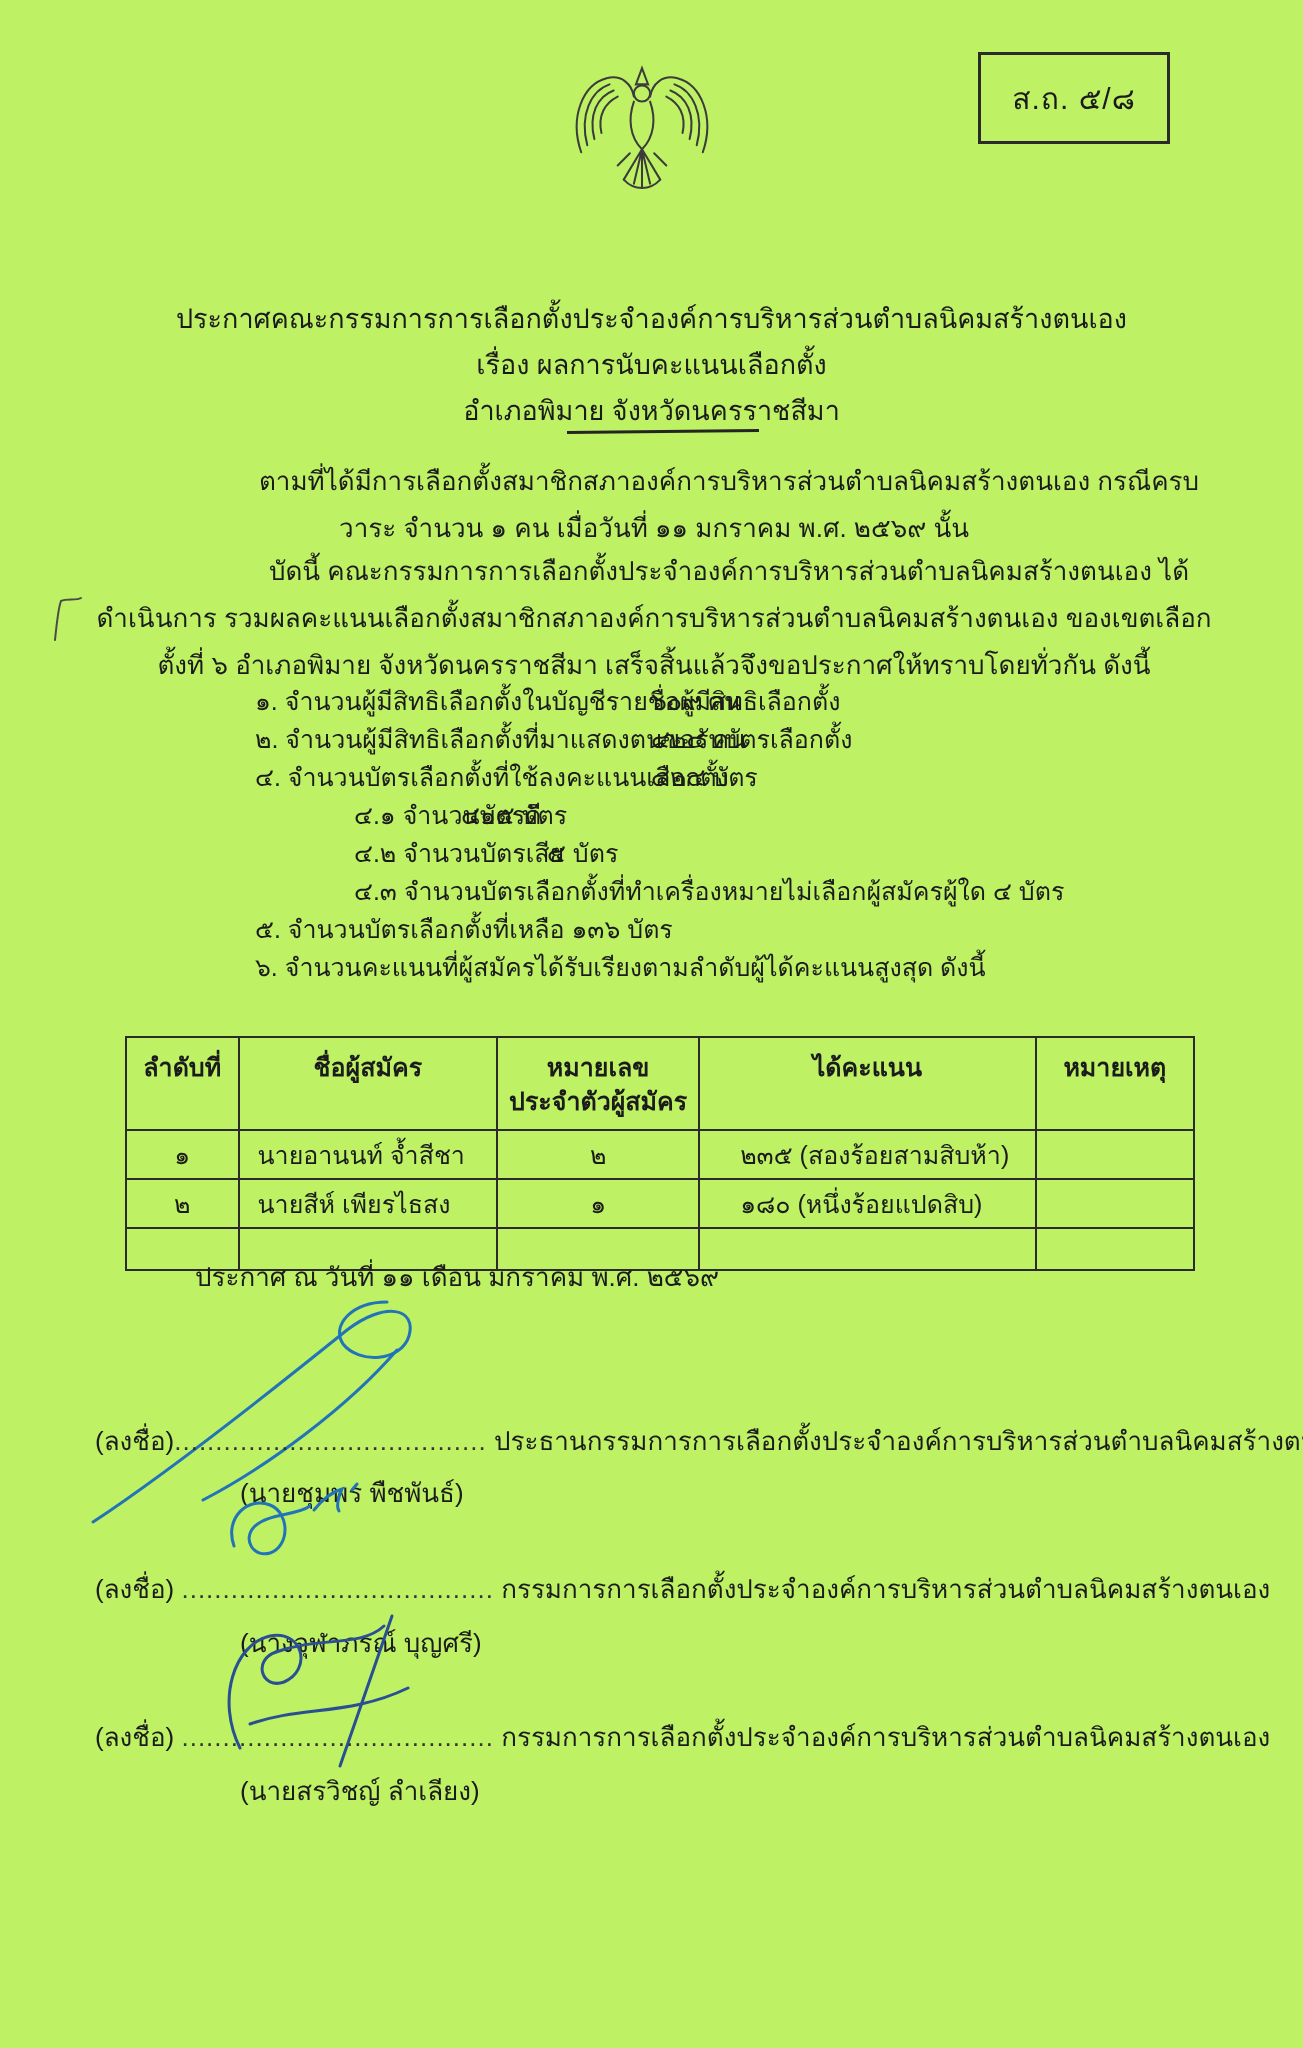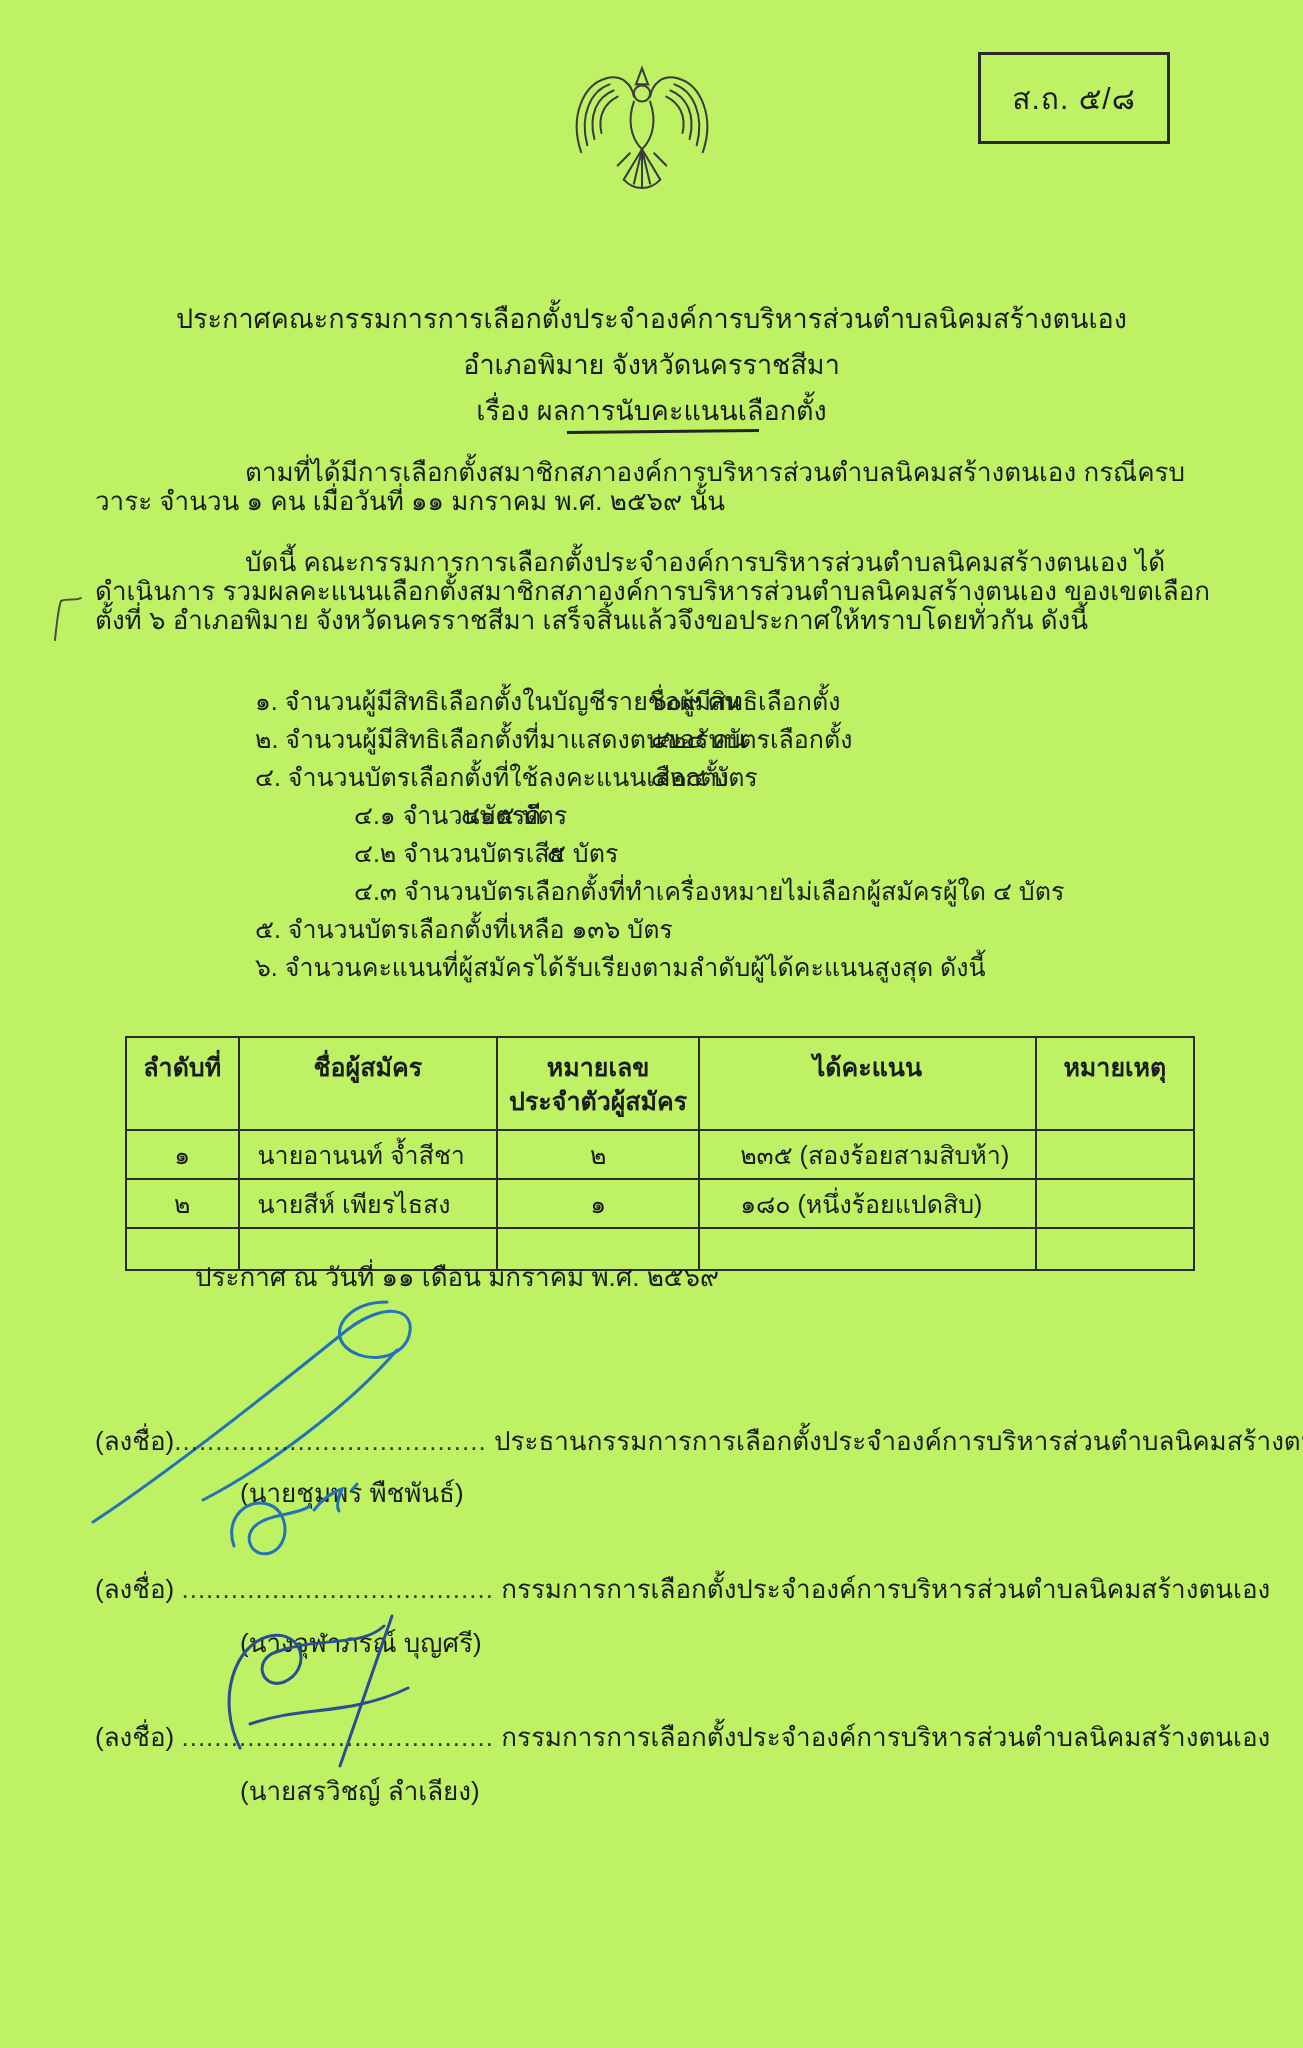--- a/index.html
+++ b/index.html
@@ -13,21 +13,21 @@
     position:absolute; left:978px; top:52px; width:186px; height:86px;
     border:3px solid #2b2b2b; display:flex; align-items:center; justify-content:center;
     font-size:30px; letter-spacing:1px;
   }
   .emblem { position:absolute; left:560px; top:56px; width:164px; height:152px; }
   .title-block {
     position:absolute; top:296px; left:0; width:100%;
     text-align:center; font-weight:normal; font-size:27px; line-height:46px;
   }
   .divider { position:absolute; left:567px; top:430px; width:192px; height:3px; background:#242424; transform:rotate(-0.6deg); }
-  .para { position:absolute; left:95px; width:1118px; font-size:26px; line-height:29px; text-align:left; }
+  .para { position:absolute; left:95px; width:1118px; font-size:26px; line-height:47px; text-align:center; }
   .para.p1 { top:458px; text-indent:150px; }
   .para.p2 { top:548px; text-indent:150px; }
   .counts { position:absolute; left:95px; top:682px; width:1118px; font-size:25px; }
   .count-line { position:relative; height:38px; line-height:38px; white-space:nowrap; }
   .count-line .lbl { position:absolute; left:160px; }
   .count-line.sub .lbl { left:259px; }
   .count-line .val { position:absolute; left:556px; }
   .count-line .val.v41 { left:346px;margin-left:20px; }
   .count-line .val.v42 { left:452px; }
   table.results {
@@ -75,22 +75,22 @@
       <circle cx="80" cy="37" r="8"></circle>
       <path d="M72 45 C66 62 68 80 80 92 C92 80 94 62 88 45"></path>
       <path d="M80 92 L62 122 M80 92 L72 126 M80 92 L80 130 M80 92 L88 126 M80 92 L98 122"></path>
       <path d="M62 122 C72 133 88 133 98 122"></path>
       <path d="M68 96 L56 108 M92 96 L104 108"></path>
     </g>
   </svg>
 
   <div class="title-block">
     <div>ประกาศคณะกรรมการการเลือกตั้งประจำองค์การบริหารส่วนตำบลนิคมสร้างตนเอง</div>
+    <div>เรื่อง ผลการนับคะแนนเลือกตั้ง</div>
     <div>อำเภอพิมาย  จังหวัดนครราชสีมา</div>
-    <div>เรื่อง ผลการนับคะแนนเลือกตั้ง</div>
   </div>
   <div class="divider"></div>
 
   <svg class="pen-mark" viewBox="0 0 34 48">
     <path d="M5 44 C7 24 9 10 11 5 M11 5 C17 2 26 5 31 2" fill="none" stroke="#4a4a4a" stroke-width="2" stroke-linecap="round"></path>
   </svg>
 
   <div class="para p1">ตามที่ได้มีการเลือกตั้งสมาชิกสภาองค์การบริหารส่วนตำบลนิคมสร้างตนเอง กรณีครบวาระ จำนวน ๑ คน เมื่อวันที่ ๑๑ มกราคม พ.ศ. ๒๕๖๙ นั้น</div>
   <div class="para p2">บัดนี้ คณะกรรมการการเลือกตั้งประจำองค์การบริหารส่วนตำบลนิคมสร้างตนเอง  ได้ดำเนินการ รวมผลคะแนนเลือกตั้งสมาชิกสภาองค์การบริหารส่วนตำบลนิคมสร้างตนเอง ของเขตเลือกตั้งที่ ๖ อำเภอพิมาย จังหวัดนครราชสีมา เสร็จสิ้นแล้วจึงขอประกาศให้ทราบโดยทั่วกัน ดังนี้</div>
 

